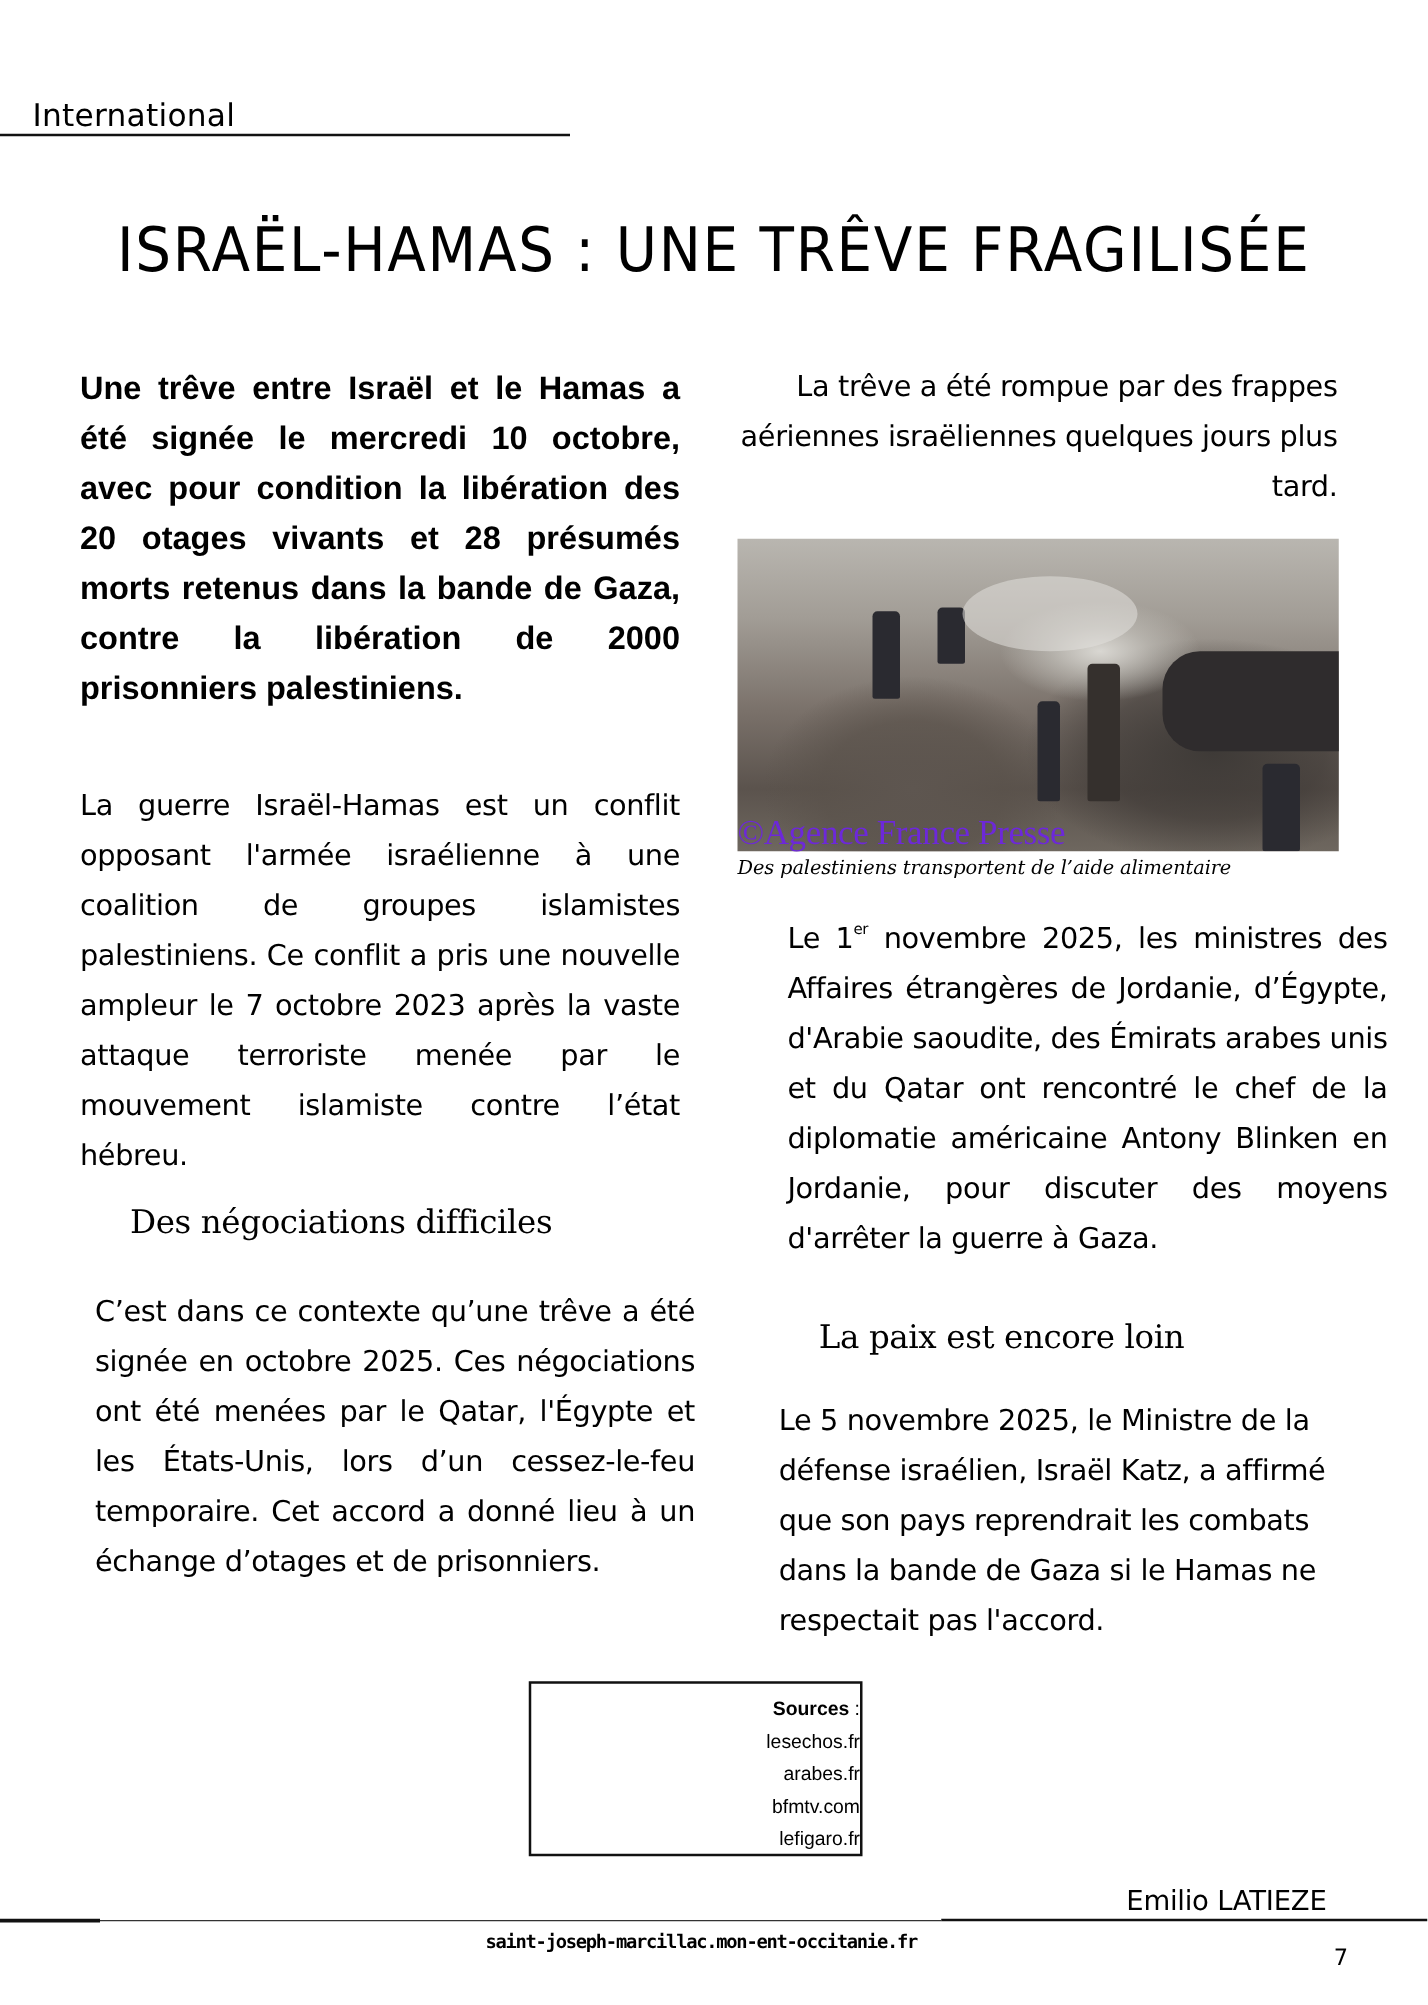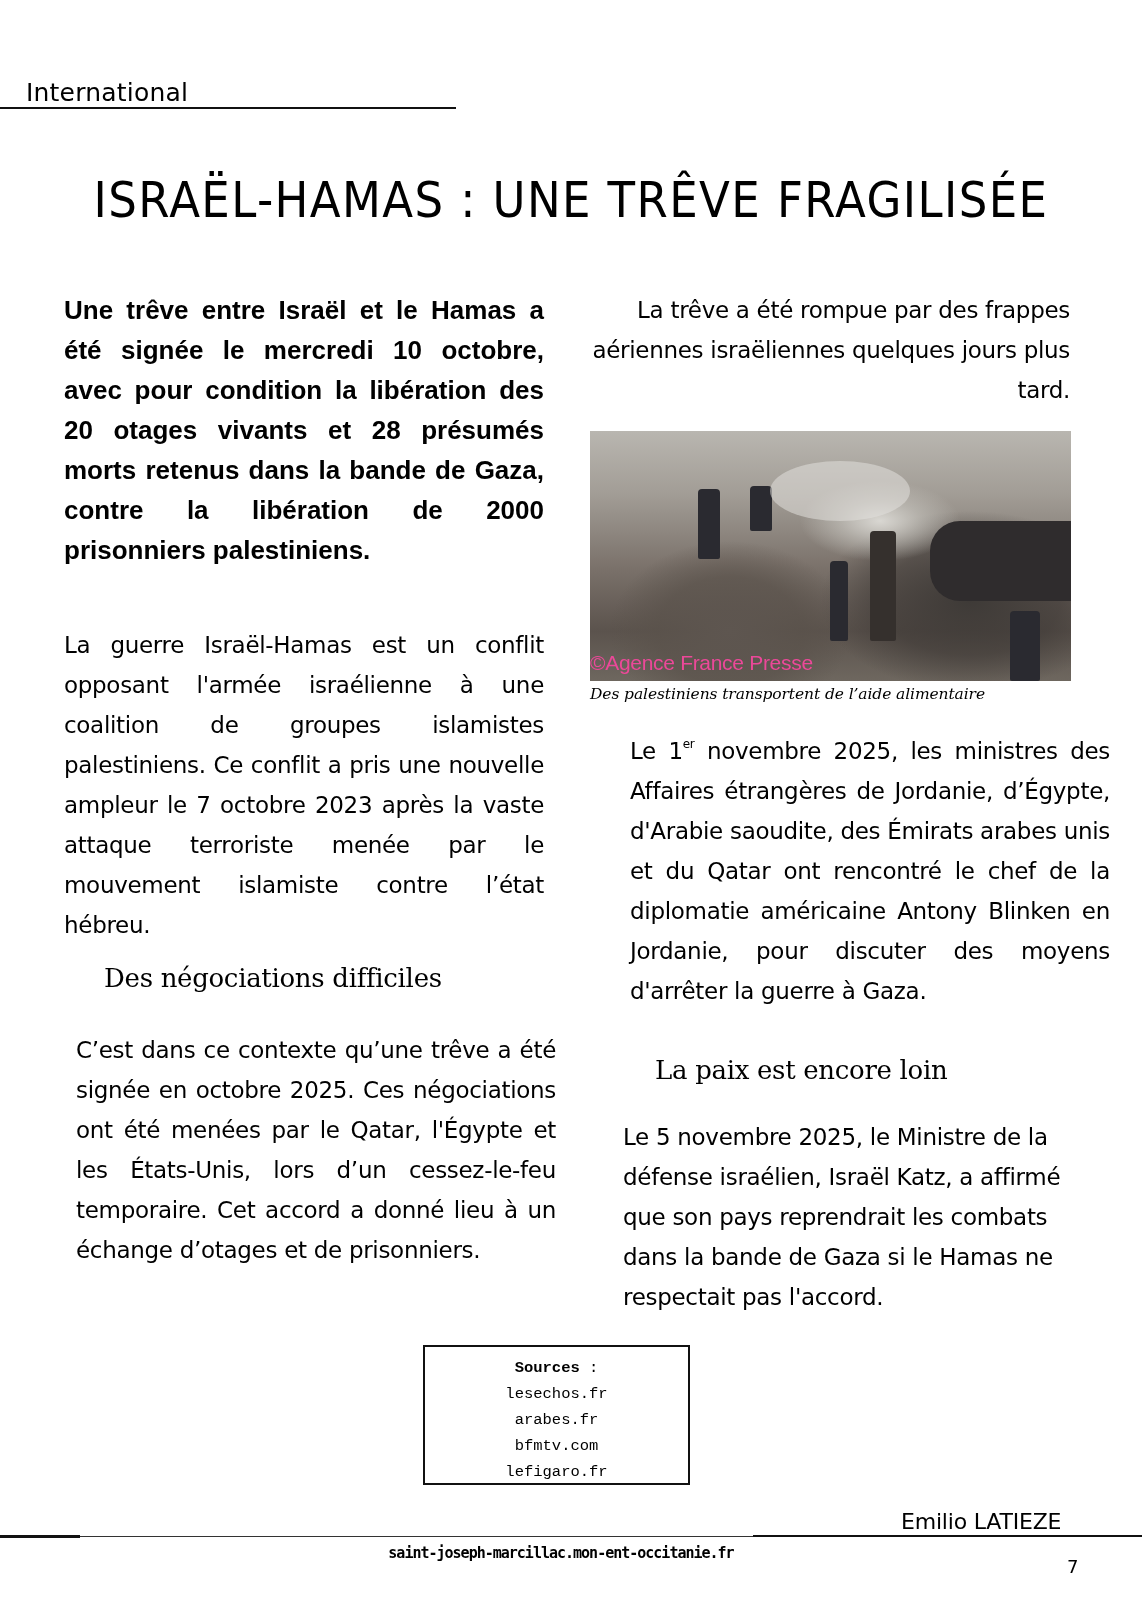--- a/index.html
+++ b/index.html
@@ -19,29 +19,29 @@
   .p2 { left: 76px; top: 1030px; width: 480px; }
 
   .p3 { left: 590px; top: 290px; width: 480px; text-align: right; }
   .photo { left: 590px; top: 431px; width: 481px; height: 250px; overflow: hidden;
     background:
       radial-gradient(ellipse 80px 40px at 290px 90px, #d9d7d2 0%, rgba(200,198,192,0.6) 50%, rgba(0,0,0,0) 100%),
       radial-gradient(ellipse 120px 90px at 140px 200px, #5e5650 0%, rgba(90,82,75,0.7) 60%, rgba(0,0,0,0) 100%),
       radial-gradient(ellipse 150px 90px at 380px 170px, #3e3a37 0%, rgba(60,55,52,0.6) 60%, rgba(0,0,0,0) 100%),
       linear-gradient(180deg, #b9b6b0 0%, #a29d96 25%, #7a716a 55%, #5b534d 80%, #6e675f 100%); }
   .photo .figure { position: absolute; background: #2a2a30; border-radius: 4px 4px 2px 2px; }
-  .photo-credit { left: 590px; top: 651px; font-family: Liberation Sans, sans-serif; font-size: 21px; color: #ec4899; letter-spacing: -0.3px; }
+  .photo-credit { left: 590px; top: 651px; font-family: Liberation Serif, serif; font-size: 28px; color: #6d28d9; letter-spacing: -0.3px; }
   .caption { left: 590px; top: 685px; width: 481px; text-align: left; font-family: "DejaVu Serif", serif; font-style: italic; font-size: 15.5px; letter-spacing: -0.1px; }
 
   .p4 { left: 590px; top: 731px; width: 480px; margin-left: 40px; }
   sup { font-size: 12px; line-height: 0; position: relative; top: -2px; }
   .h2 { left: 655px; top: 1055px; }
   .p5 { left: 590px; top: 1117px; width: 480px; text-align: left; margin-left: 33px; }
 
-  .sources { left: 423px; top: 1345px; width: 267px; height: 140px; border: 2.5px solid #111; box-sizing: border-box; text-align: center; font-family: Liberation Mono, monospace; font-size: 15.5px; line-height: 26px; padding-top: 8px; }
+  .sources { left: 423px; top: 1345px; width: 267px; height: 140px; border: 2.5px solid #111; box-sizing: border-box; text-align: right; font-family: Liberation Sans, sans-serif; font-size: 15.5px; line-height: 26px; padding-top: 8px; }
   .sources .src-title { font-weight: bold; }
 
   .rule-left { left: 0; top: 1535px; width: 80px; height: 3px; background: #111; }
   .rule-mid { left: 80px; top: 1536px; width: 673px; height: 1px; background: #333; }
   .rule-right { left: 753px; top: 1535px; width: 389px; height: 2px; background: #111; }
   .author { left: 901px; top: 1509px; font-family: "DejaVu Sans", sans-serif; font-size: 22px; letter-spacing: -0.2px; }
   .site { left: 0; width: 1142px; top: 1544px; text-align: center; font-family: "DejaVu Sans Mono", monospace; font-size: 15px; font-weight: bold; letter-spacing: -1px; padding-right: 20px; box-sizing: border-box; }
   .page-num { left: 1067px; top: 1556px; font-family: "DejaVu Sans", sans-serif; font-size: 18px; }
 </style>
 </head>

